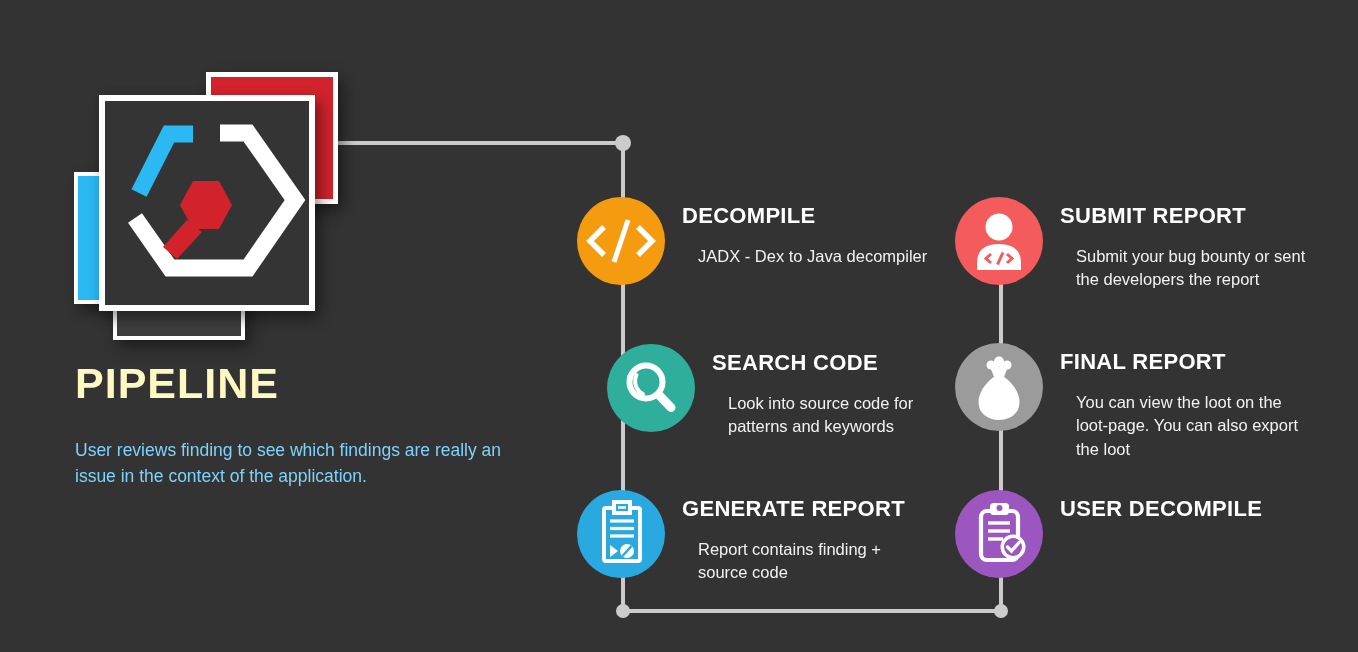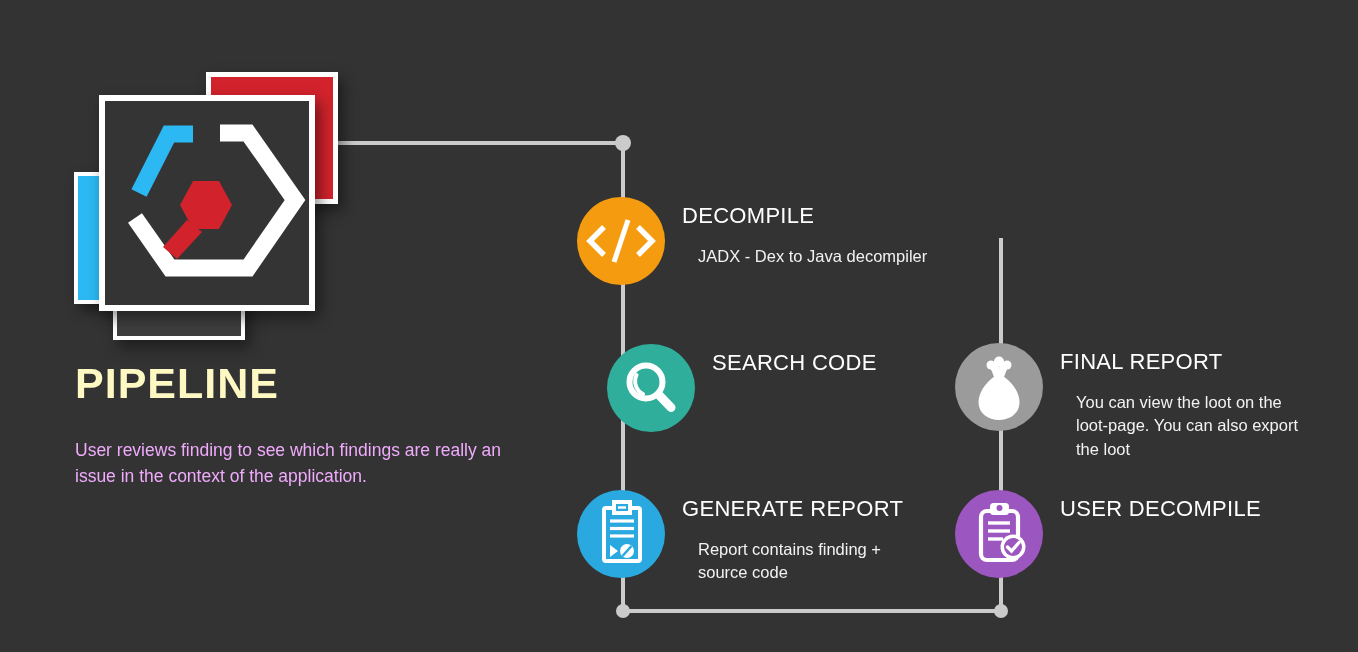--- a/index.html
+++ b/index.html
@@ -14,26 +14,26 @@
   .sq{position:absolute;box-shadow:5px 7px 14px rgba(0,0,0,.45);}
   .sq-red{left:206px;top:72px;width:122px;height:122px;border:5px solid #fff;z-index:3;}
   .sq-cyan{left:74px;top:172px;width:30px;height:124px;border:4px solid #fff;z-index:3;}
   .sq-shadow{left:113px;top:248px;width:124px;height:84px;border:4px solid #fff;background:#3E3E3E;z-index:3;}
   .sq-main{left:99px;top:95px;width:204px;height:204px;border:6px solid #fff;background:#343434;z-index:4;}
   .sq-main svg{position:absolute;left:0;top:0;overflow:visible;}
   
   .page-title{position:absolute;left:75px;top:359px;margin:0;font-size:43px;font-weight:bold;
     color:#fef9c3;letter-spacing:1px;z-index:2;}
   .page-sub{position:absolute;left:75px;top:437px;margin:0;font-size:17.5px;line-height:1.5;
-    color:#f0abfc;white-space:pre-line;z-index:2;}
+    color:#7dd3fc;white-space:pre-line;z-index:2;}
   
   .step{position:absolute;display:flex;gap:17px;z-index:2;}
   .badge{flex:0 0 auto;width:88px;height:88px;}
   .step-text{padding-top:6px;}
-  .step-title{margin:0 0 7px;font-size:22px;font-weight:normal;color:#fff;letter-spacing:.3px;}
+  .step-title{margin:0 0 7px;font-size:22px;font-weight:bold;color:#fff;letter-spacing:.3px;}
   .step-desc{margin:16px;font-size:16.5px;line-height:1.42;color:#F2F2F2;white-space:pre-line;}
 </style>
 </head>
 <body>
 
 <div class="canvas">
 
   <div class="line" style="left:338px;top:141px;width:286px;height:4px;"></div>
   <div class="line" style="left:621px;top:143px;width:4px;height:468px;"></div>
   <div class="line" style="left:621px;top:609px;width:380px;height:4px;"></div>
@@ -75,20 +75,22 @@
 
   <div class="step" style="left:607px;top:344px;justify-content:space-between;">
     <svg class="badge" viewBox="0 0 88 88">
       <circle cx="44" cy="44" r="44" fill="#2FAE9C"></circle>
       <circle cx="39" cy="38" r="16.5" fill="none" stroke="#fff" stroke-width="6"></circle>
       <path d="M 29.5 31 A 14.5 14.5 0 0 0 36 50" fill="none" stroke="#fff" stroke-width="4" stroke-linecap="round"></path>
       <line x1="52" y1="51" x2="64" y2="63.5" stroke="#fff" stroke-width="9" stroke-linecap="round"></line>
     </svg>
     <div class="step-text">
       <h2 class="step-title">SEARCH CODE</h2>
+      <p class="step-desc">Look into source code for
+patterns and keywords</p>
     </div>
   </div>
 
   <div class="step" style="left:577px;top:490px;">
     <svg class="badge" viewBox="0 0 88 88">
       <circle cx="44" cy="44" r="44" fill="#29A9E0"></circle>
       <rect x="27" y="18" width="36" height="53" rx="2" fill="none" stroke="#fff" stroke-width="4"></rect>
       <rect x="37" y="12" width="16" height="11" stroke="#fff" stroke-width="4" fill="#29A9E0"></rect>
       <line x1="41" y1="17.5" x2="49" y2="17.5" stroke="#fff" stroke-width="2.5"></line>
       <line x1="33" y1="31" x2="57" y2="31" stroke="#fff" stroke-width="3.2"></line>
@@ -98,20 +100,35 @@
       <circle cx="50" cy="61" r="7" fill="#fff"></circle>
       <line x1="45.5" y1="66" x2="54.5" y2="56" stroke-width="2.5" stroke="#29A9E0"></line>
     </svg>
     <div class="step-text">
       <h2 class="step-title">GENERATE REPORT</h2>
       <p class="step-desc">Report contains finding +
 source code</p>
     </div>
   </div>
 
+  <div class="step" style="left:955px;top:197px;">
+    <svg class="badge" viewBox="0 0 88 88">
+      <circle cx="44" cy="44" r="44" fill="#F45B5D"></circle>
+      <circle cx="44" cy="30" r="13.5" fill="#fff"></circle>
+      <path d="M 22 73 L 22 66 Q 22 47 44 47 Q 66 47 66 66 L 66 73 Z" fill="#fff"></path>
+      <polyline points="36,57 31,61.5 36,66" fill="none" stroke-width="3" stroke="#F45B5D"></polyline>
+      <line x1="48" y1="55.5" x2="42.5" y2="67.5" stroke-width="3" stroke="#F45B5D"></line>
+      <polyline points="52,57 57,61.5 52,66" fill="none" stroke-width="3" stroke="#F45B5D"></polyline>
+    </svg>
+    <div class="step-text">
+      <h2 class="step-title">SUBMIT REPORT</h2>
+      <p class="step-desc">Submit your bug bounty or sent
+the developers the report</p>
+    </div>
+  </div>
 
   <div class="step" style="left:955px;top:343px;">
     <svg class="badge" viewBox="0 0 88 88">
       <circle cx="44" cy="44" r="44" fill="#9B9B9B"></circle>
       <circle cx="36" cy="22" r="4.5" fill="#fff"></circle>
       <circle cx="44" cy="18.5" r="5" fill="#fff"></circle>
       <circle cx="52" cy="22" r="4.5" fill="#fff"></circle>
       <circle cx="40" cy="25" r="4" fill="#fff"></circle>
       <circle cx="48" cy="25" r="4" fill="#fff"></circle>
       <polygon points="36,26 52,26 49,34 39,34" fill="#fff"></polygon>

